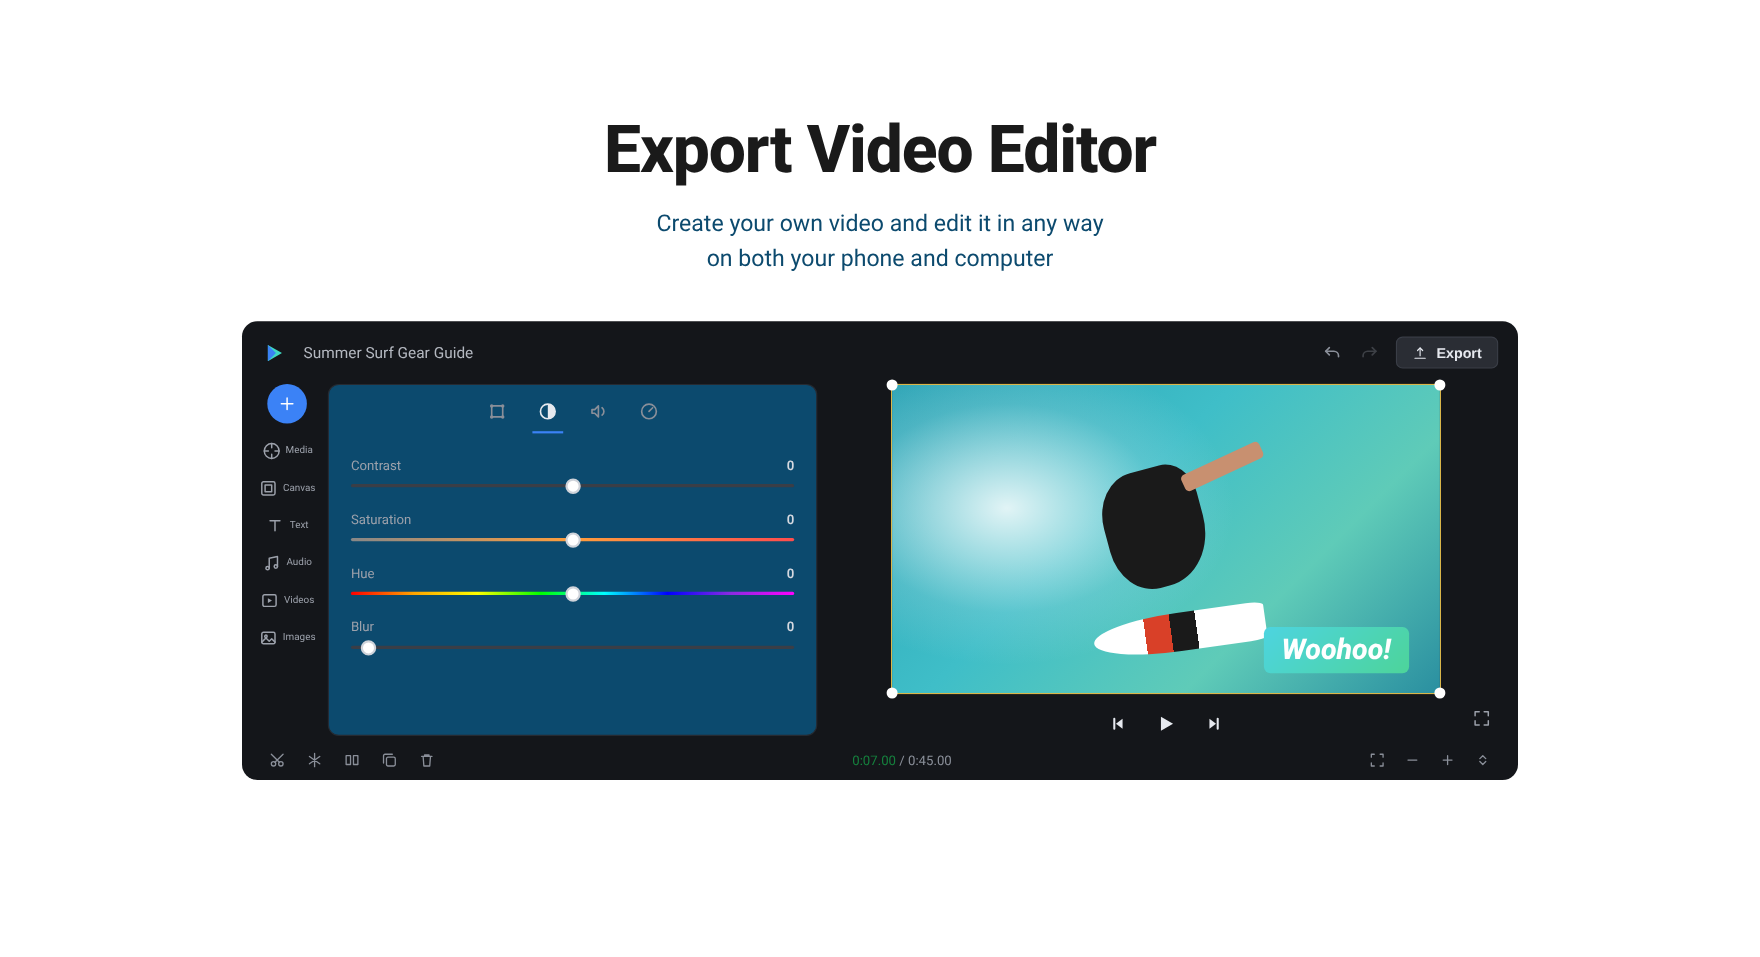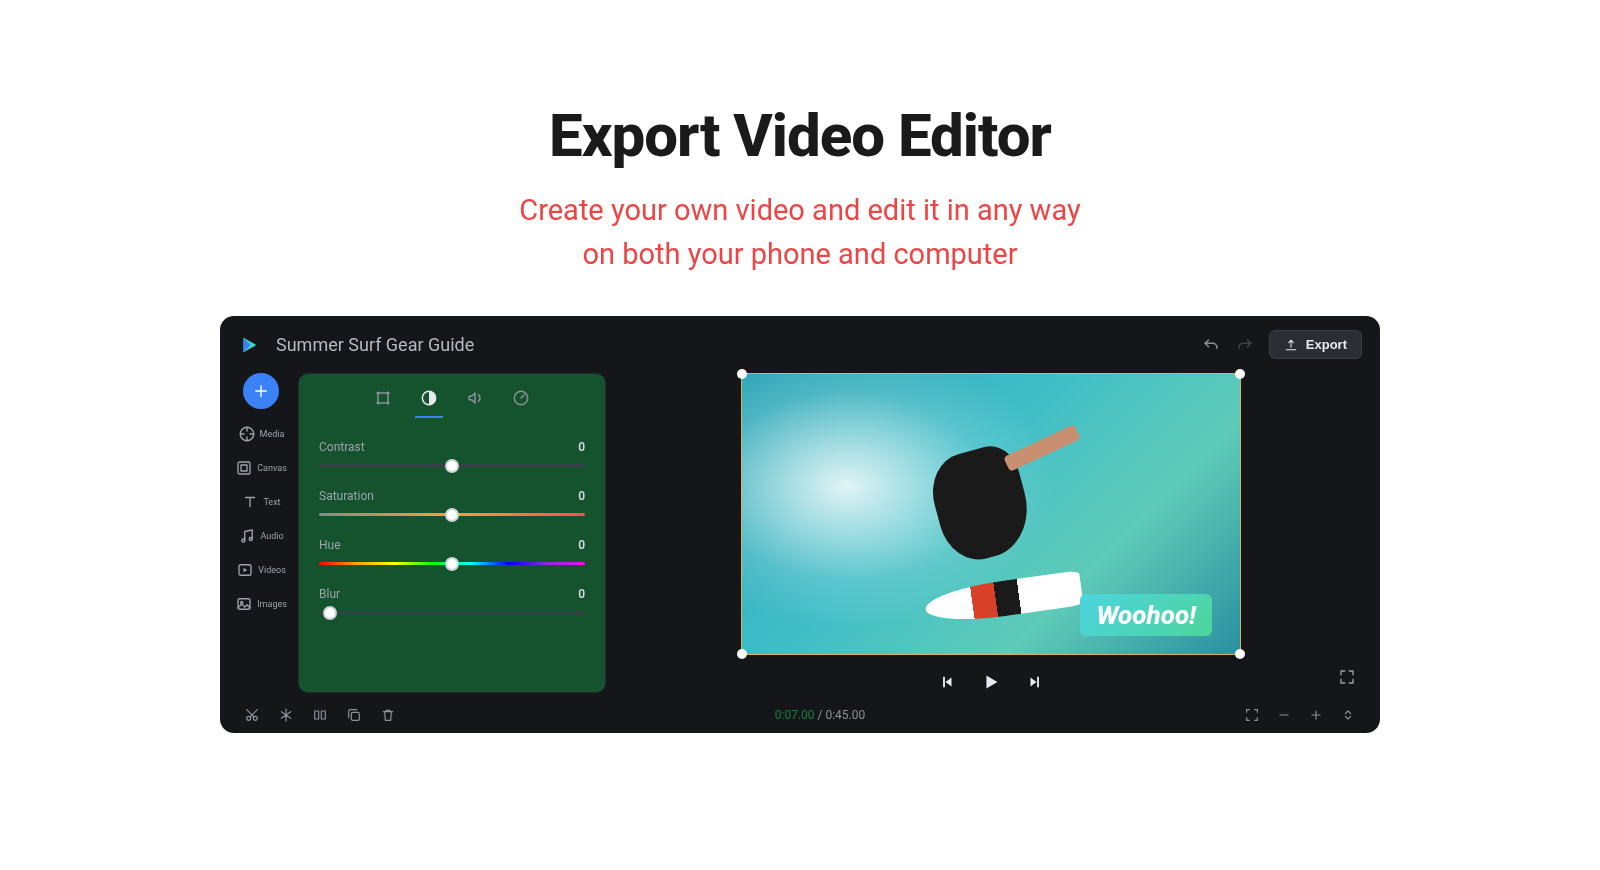--- a/index.html
+++ b/index.html
@@ -14,22 +14,22 @@
   text-align: center;
   padding-top: 100px;
 }
 .hero h1 {
   font-size: 60px;
   font-weight: 800;
   color: #1a1a1a;
   letter-spacing: -1px;
 }
 .hero p {
-  font-size: 29px;
-  color: #ef4444;
+  font-size: 21px;
+  color: #0c4a6e;
   margin-top: 18px;
   line-height: 1.5;
 }
 .cta {
   display: inline-flex;
   align-items: center;
   gap: 10px;
   background: #4d8bff;
   color: #fff;
   font-size: 20px;
@@ -60,21 +60,21 @@
 }
 .editor-top-left {
   display: flex;
   align-items: center;
   gap: 16px;
 }
 .logo {
   width: 22px; height: 22px;
   display: flex; align-items: center; justify-content: center;
 }
-.project-title { color: #b4b8c0; font-size: 18px; }
+.project-title { color: #b4b8c0; font-size: 14px; }
 .editor-top-right {
   display: flex;
   align-items: center;
   gap: 14px;
   justify-content: center;
 }
 .icon-btn {
   width: 20px; height: 20px;
   display: flex; align-items: center; justify-content: center;
   color: #8a8f99; cursor: pointer;
@@ -105,22 +105,22 @@
   background: #3b82f6; display: flex; align-items: center; justify-content: center;
   cursor: pointer; color: #fff;
 }
 .rail-item {
   display: flex; flex-direction: row; align-items: center; gap: 4px;
   color: #9ca1ab; cursor: pointer; font-size: 9px;
 }
 .rail-item svg { width: 18px; height: 18px; }
 
 .adjust-panel {
-  width: 308px;
-  background: #14532d;
+  width: 445px;
+  background: #0c4a6e;
   border: 1px solid #262a31;
   border-radius: 10px;
   padding: 14px 20px 18px;
 }
 .panel-tabs {
   display: flex; justify-content: center; gap: 26px;
   padding-bottom: 10px;
 }
 .panel-tab {
   color: #8a8f99; cursor: pointer;

